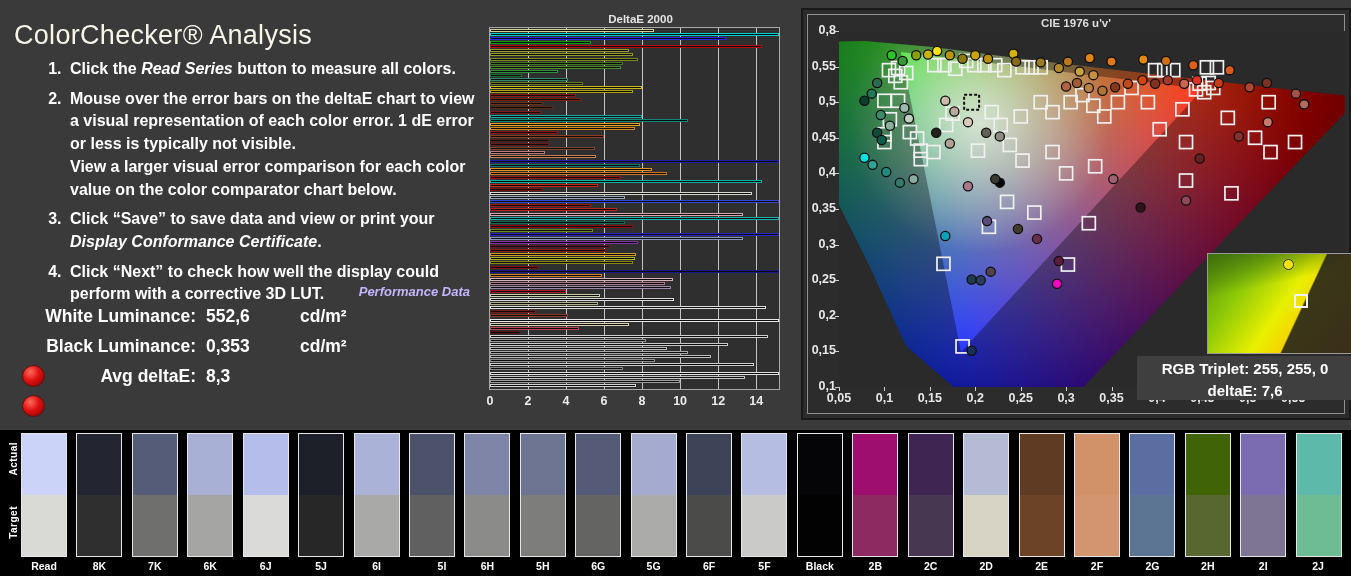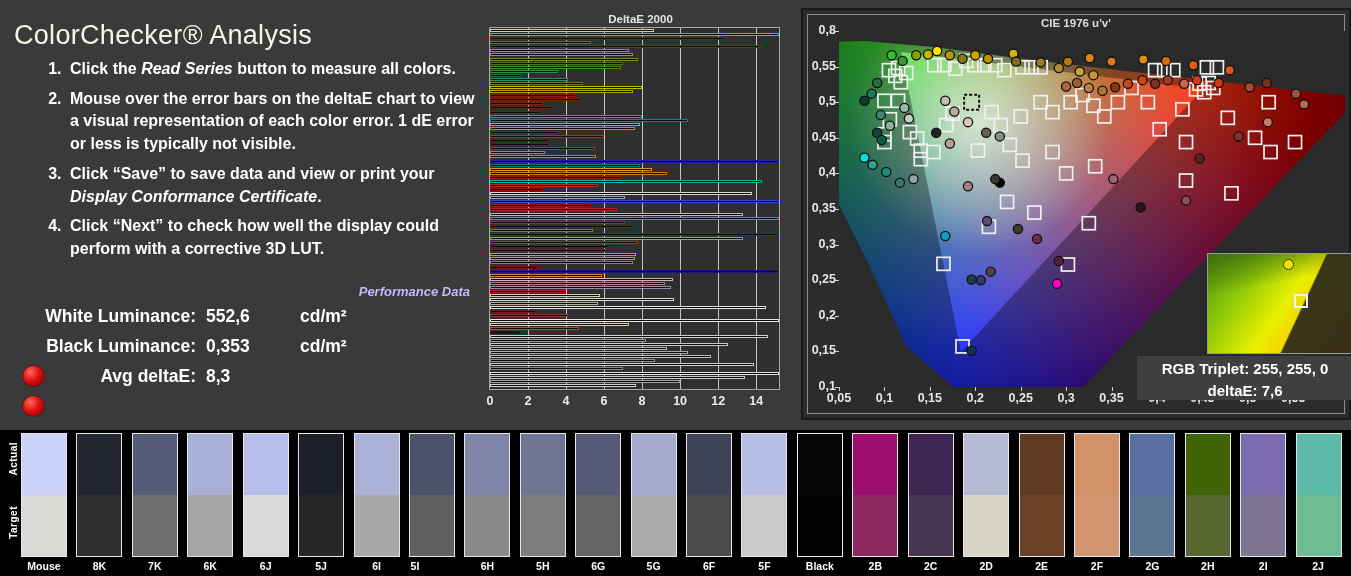--- a/index.html
+++ b/index.html
@@ -91,20 +91,21 @@
   <div class="top">
 
     <div class="left-panel">
       <div class="main-title">ColorChecker® Analysis</div>
       <ol class="instructions" id="instructions">
           <li>
             <div><span>Click the </span><span class="seg-i">Read Series</span><span> button to measure all colors.</span></div>
           </li>
           <li>
             <div><span>Mouse over the error bars on the deltaE chart to view a visual representation of each color error. 1 dE error or less is typically not visible.</span></div>
+            <div><span>View a larger visual error comparison for each color value on the color comparator chart below.</span></div>
           </li>
           <li>
             <div><span>Click “Save” to save data and view or print your </span><span class="seg-i">Display Conformance Certificate</span><span>.</span></div>
           </li>
           <li>
             <div><span>Click “Next” to check how well the display could perform with a corrective 3D LUT.</span></div>
           </li>
         </ol>
       <div class="perf">
         <div class="perf-header">Performance Data</div>
@@ -507,21 +508,21 @@
   </div>
 
   <div class="strip">
     <div class="strip-rot rot-actual">Actual</div>
     <div class="strip-rot rot-target">Target</div>
     <div id="tiles">
         <div class="tile" style="left: 21px;">
           <div class="tile-half" style="background: rgb(204, 211, 248);"></div>
           <div class="tile-half" style="background: rgb(217, 217, 213);"></div>
         </div>
-        <div class="tile-label" style="left: 21px;">Mouse</div>
+        <div class="tile-label" style="left: 21px;">Read</div>
         <div class="tile" style="left: 76.42px;">
           <div class="tile-half" style="background: rgb(35, 37, 48);"></div>
           <div class="tile-half" style="background: rgb(47, 47, 47);"></div>
         </div>
         <div class="tile-label" style="left: 76.42px;">8K</div>
         <div class="tile" style="left: 131.84px;">
           <div class="tile-half" style="background: rgb(85, 92, 119);"></div>
           <div class="tile-half" style="background: rgb(111, 111, 109);"></div>
         </div>
         <div class="tile-label" style="left: 131.84px;">7K</div>
@@ -542,21 +543,21 @@
         <div class="tile-label" style="left: 298.1px;">5J</div>
         <div class="tile" style="left: 353.52px;">
           <div class="tile-half" style="background: rgb(171, 178, 216);"></div>
           <div class="tile-half" style="background: rgb(169, 169, 167);"></div>
         </div>
         <div class="tile-label" style="left: 353.52px;">6I</div>
         <div class="tile" style="left: 408.94px;">
           <div class="tile-half" style="background: rgb(76, 82, 105);"></div>
           <div class="tile-half" style="background: rgb(96, 96, 96);"></div>
         </div>
-        <div class="tile-label" style="left: 392px;">5I</div>
+        <div class="tile-label" style="left: 419px;">5I</div>
         <div class="tile" style="left: 464.36px;">
           <div class="tile-half" style="background: rgb(126, 133, 166);"></div>
           <div class="tile-half" style="background: rgb(139, 139, 137);"></div>
         </div>
         <div class="tile-label" style="left: 464.36px;">6H</div>
         <div class="tile" style="left: 519.78px;">
           <div class="tile-half" style="background: rgb(110, 117, 146);"></div>
           <div class="tile-half" style="background: rgb(125, 125, 123);"></div>
         </div>
         <div class="tile-label" style="left: 519.78px;">5H</div>

